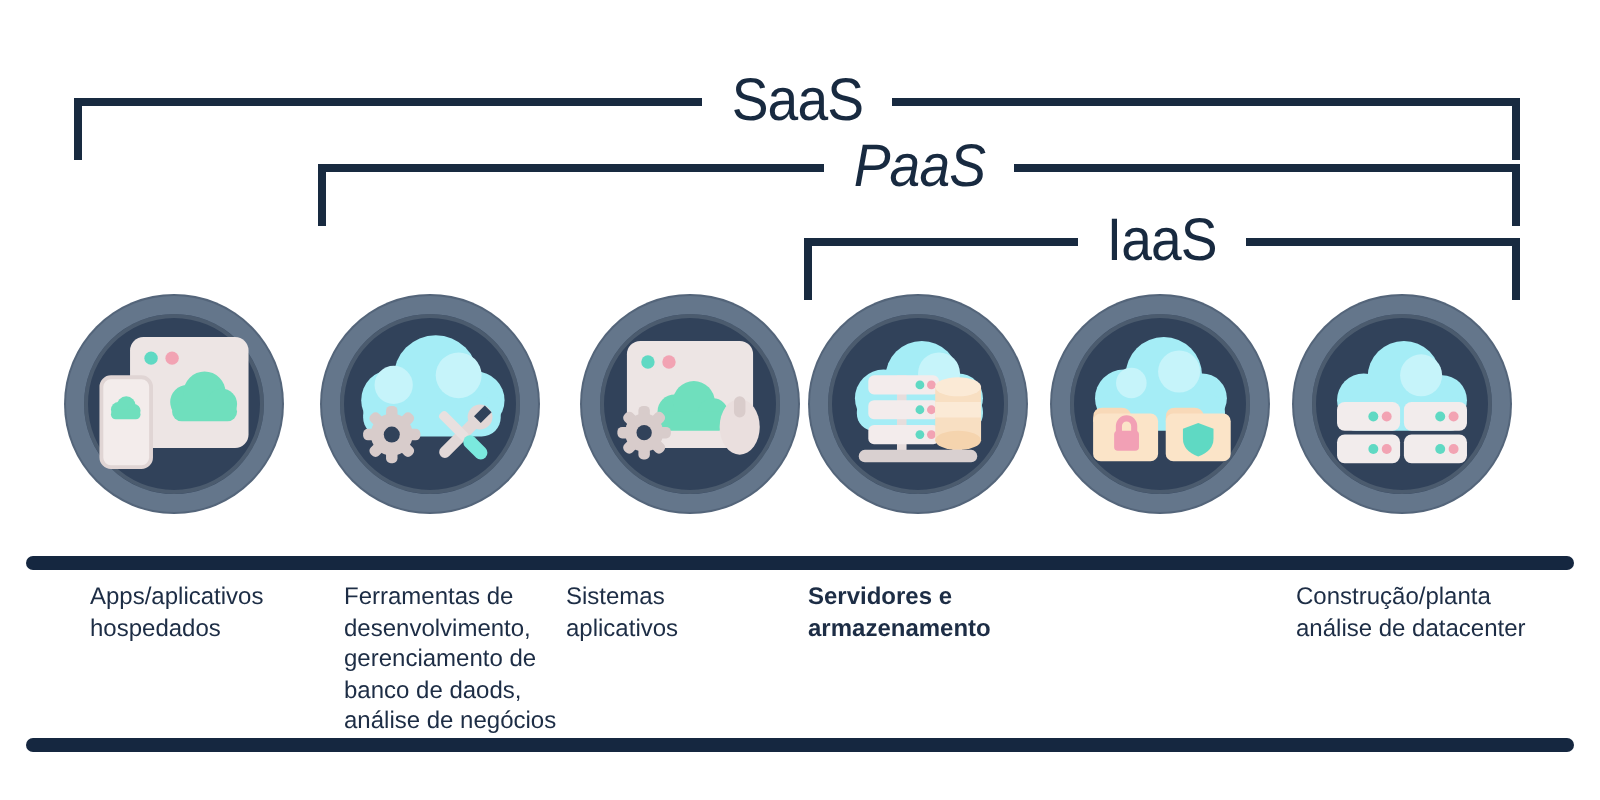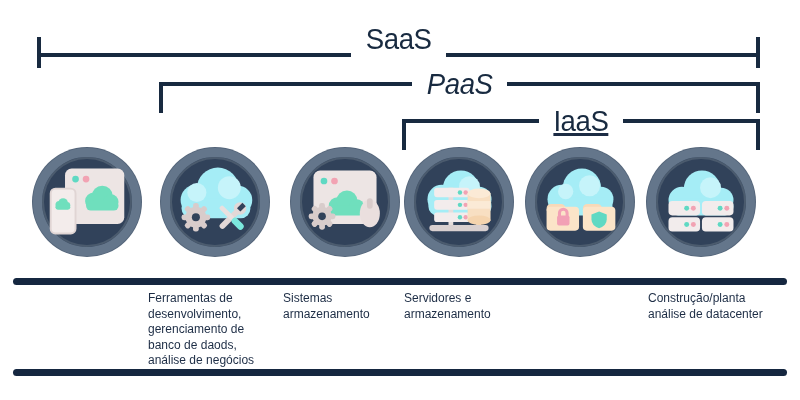--- a/index.html
+++ b/index.html
@@ -20,23 +20,23 @@
   .bracket .tick.left  { left:0; }
   .bracket .tick.right { right:0; }
   .bracket-label {
     padding:0 12px;
     font-size:30px; line-height:36px;
     font-weight:400; letter-spacing:-0.5px;
     color:#182A40;
     transform:scaleX(.92); transform-origin:center;
     white-space:nowrap;
   }
-  .bracket-saas { left:37px; top:21px; width:723px;align-items:flex-end; }
+  .bracket-saas { left:37px; top:33px; width:723px; }
   .bracket-paas { left:159px; top:66px; width:601px;font-style:italic; }
-  .bracket-iaas { left:402px; top:103px; width:358px;text-decoration:underline; }
+  .bracket-iaas { left:402px; top:103px; width:358px; }
 
   
   .circle {
     position:absolute; top:148px;
     width:108px; height:108px; border-radius:50%;
     background:#31425A;
     border:9px solid #64768B;
     box-shadow:0 0 0 2px #4B5B6E inset, 0 0 0 1px #54657A;
     display:flex; align-items:center; justify-content:center;
   }
@@ -51,22 +51,22 @@
   }
   .divider.top { top:278px; }
   .divider.bottom { top:369px; }
 
   
   .item-label {
     position:absolute; top:291px; width:140px;
     font-size:12px; line-height:15.5px;
     color:#1D2D45; white-space:pre-line;
   }
-  .l1 { left:45px; } .l2 { left:148px; } .l3 { left:283px; }
-  .l4 { left:404px; } .l5 { left:528px; } .l6 { left:648px; }
+  .l1 { left:45px; } .l2 { left:172px; } .l3 { left:283px; }
+  .l4 { left:404px;font-weight:bold; } .l5 { left:528px; } .l6 { left:648px; }
 </style>
 </head>
 <body>
 
 <div class="canvas">
 
   <div class="bracket bracket-saas">
     <span class="tick left"></span>
     <span class="hline"></span>
     <span class="bracket-label">SaaS</span>
@@ -247,25 +247,27 @@
         <rect x="46" y="61" width="33" height="15" rx="4" fill="#F2ECEC"></rect>
         <circle cx="65" cy="68.5" r="2.6" fill="#5FD9C3"></circle>
           <circle cx="72" cy="68.5" r="2.6" fill="#F2A3B3"></circle>
       </g>
     </svg>
   </div>
 
   <div class="divider top"></div>
   <div class="divider bottom"></div>
 
+  <div class="item-label l1">Apps/aplicativos
+hospedados</div>
   <div class="item-label l2">Ferramentas de
 desenvolvimento,
 gerenciamento de
 banco de daods,
 análise de negócios</div>
   <div class="item-label l3">Sistemas
-armazenamento</div>
+aplicativos</div>
   <div class="item-label l4">Servidores e
 armazenamento</div>
   <div class="item-label l6">Construção/planta
 análise de datacenter</div>
 
 </div>
 
 </body></html>

